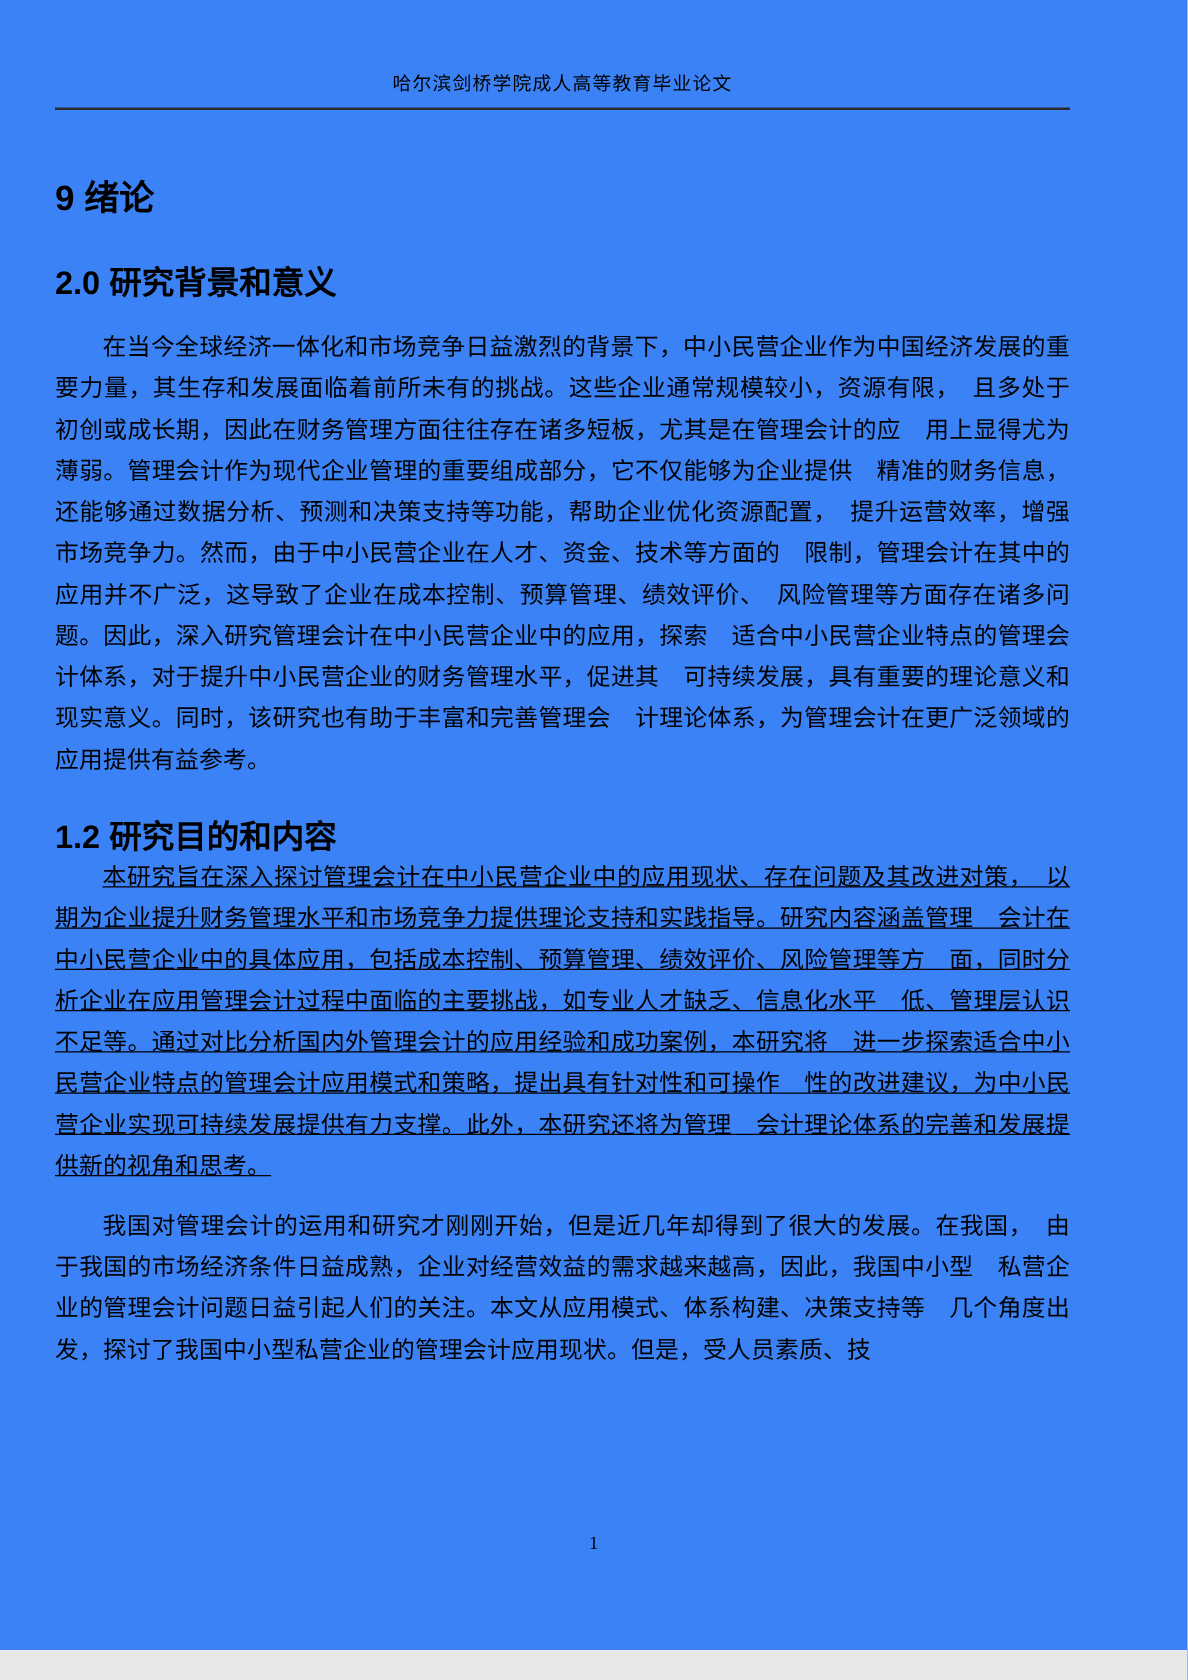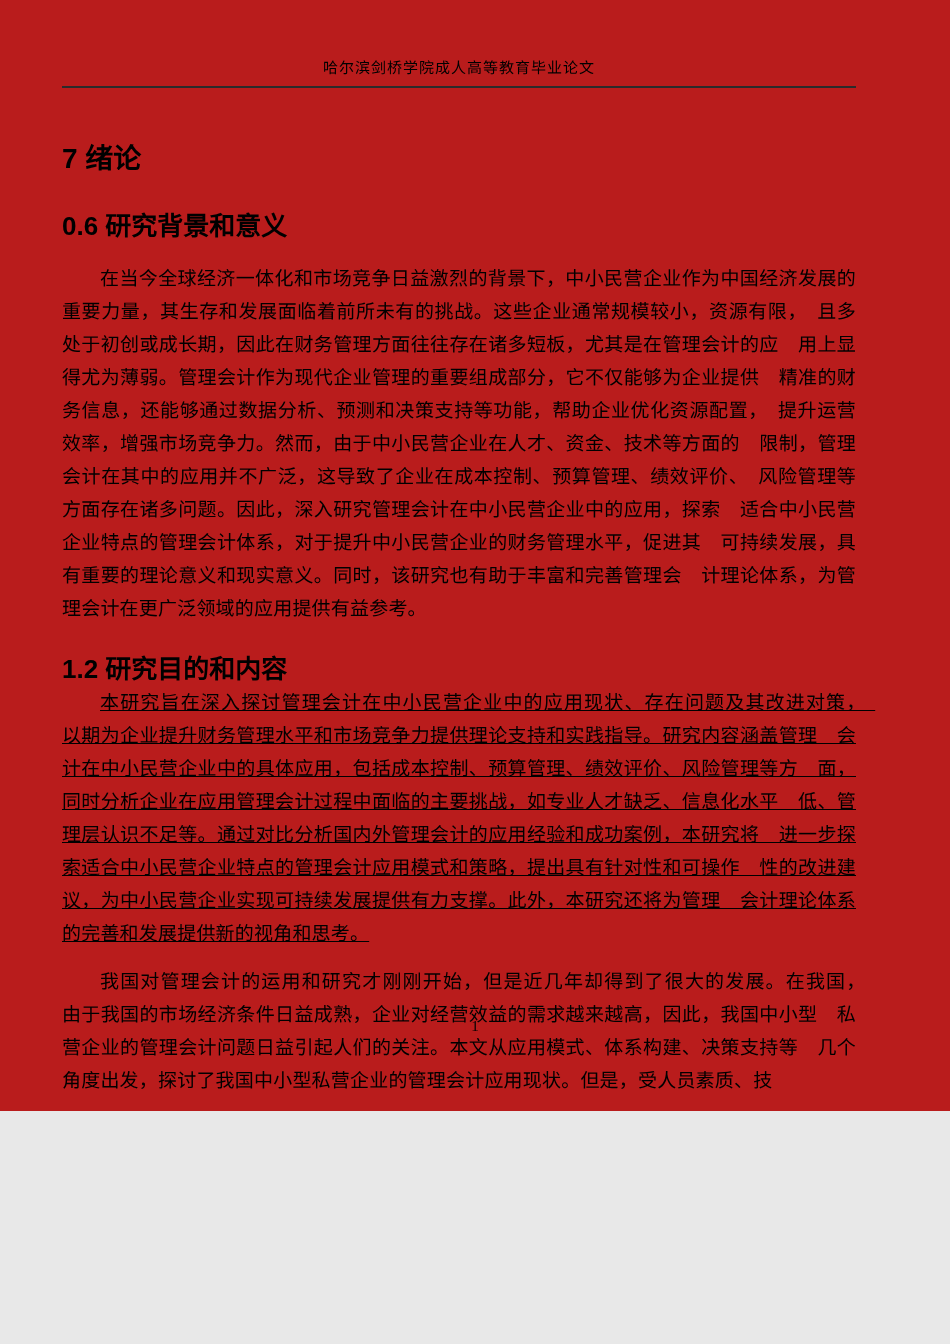--- a/index.html
+++ b/index.html
@@ -1,23 +1,23 @@
 <!DOCTYPE html>
 <html lang="zh-CN"><head>
 <meta charset="utf-8">
 <style>
   html, body { margin: 0; padding: 0; background: #e8e8e8; }
   .page {
     position: relative;
     width: 950px;
-    height: 1111px;
+    height: 1320px;
     margin: 0 auto;
-    background: #b91c1c;
+    background: #3b82f6;
     box-sizing: border-box;
-    padding: 58px 94px 0 62px;
+    padding: 58px 94px 0 44px;
     color: #000;
     font-family: "Liberation Serif", "DejaVu Serif", serif;
     overflow: hidden;
   }
   .header {
     text-align: center;
     font-size: 15px;
     letter-spacing: 1px;
     line-height: 21px;
     padding-bottom: 7px;
@@ -62,23 +62,23 @@
 </style>
 </head>
 <body>
 
 <div class="page">
 
   <div class="header">
     <span>哈尔滨剑桥学院成人高等教育毕业论文</span>
   </div>
 
-  <h1 class="chapter-title">7 绪论</h1>
+  <h1 class="chapter-title">9 绪论</h1>
 
-  <h2 class="section-title st-11">0.6 研究背景和意义</h2>
+  <h2 class="section-title st-11">2.0 研究背景和意义</h2>
 
   <p class="body-para bp-1">在当今全球经济一体化和市场竞争日益激烈的背景下，中小民营企业作为中国经济发展的重要力量，其生存和发展面临着前所未有的挑战。这些企业通常规模较小，资源有限，　且多处于初创或成长期，因此在财务管理方面往往存在诸多短板，尤其是在管理会计的应　用上显得尤为薄弱。管理会计作为现代企业管理的重要组成部分，它不仅能够为企业提供　精准的财务信息，还能够通过数据分析、预测和决策支持等功能，帮助企业优化资源配置，　提升运营效率，增强市场竞争力。然而，由于中小民营企业在人才、资金、技术等方面的　限制，管理会计在其中的应用并不广泛，这导致了企业在成本控制、预算管理、绩效评价、　风险管理等方面存在诸多问题。因此，深入研究管理会计在中小民营企业中的应用，探索　适合中小民营企业特点的管理会计体系，对于提升中小民营企业的财务管理水平，促进其　可持续发展，具有重要的理论意义和现实意义。同时，该研究也有助于丰富和完善管理会　计理论体系，为管理会计在更广泛领域的应用提供有益参考。</p>
 
   <h2 class="section-title st-12">1.2 研究目的和内容</h2>
 
   <p class="body-para bp-2">本研究旨在深入探讨管理会计在中小民营企业中的应用现状、存在问题及其改进对策，　以期为企业提升财务管理水平和市场竞争力提供理论支持和实践指导。研究内容涵盖管理　会计在中小民营企业中的具体应用，包括成本控制、预算管理、绩效评价、风险管理等方　面，同时分析企业在应用管理会计过程中面临的主要挑战，如专业人才缺乏、信息化水平　低、管理层认识不足等。通过对比分析国内外管理会计的应用经验和成功案例，本研究将　进一步探索适合中小民营企业特点的管理会计应用模式和策略，提出具有针对性和可操作　性的改进建议，为中小民营企业实现可持续发展提供有力支撑。此外，本研究还将为管理　会计理论体系的完善和发展提供新的视角和思考。</p>
 
 
   <p class="body-para bp-3">我国对管理会计的运用和研究才刚刚开始，但是近几年却得到了很大的发展。在我国，　由于我国的市场经济条件日益成熟，企业对经营效益的需求越来越高，因此，我国中小型　私营企业的管理会计问题日益引起人们的关注。本文从应用模式、体系构建、决策支持等　几个角度出发，探讨了我国中小型私营企业的管理会计应用现状。但是，受人员素质、技</p>
 

